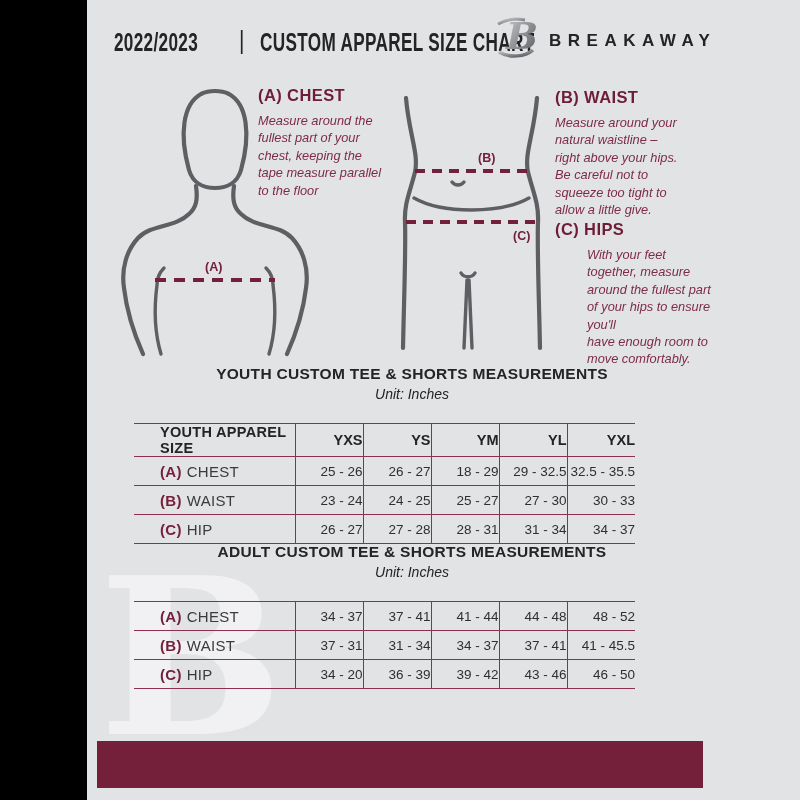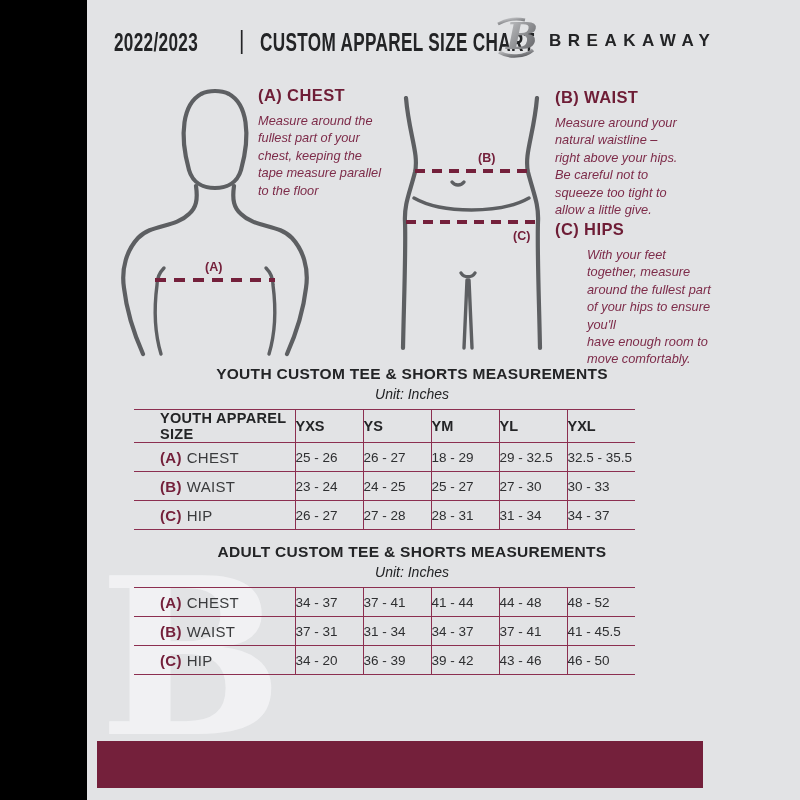--- a/index.html
+++ b/index.html
@@ -37,24 +37,24 @@
 
   
   .watermark{position:absolute;left:12px;top:548px;font-family:"DejaVu Serif",serif;font-weight:700;
     font-size:218px;line-height:1;color:rgba(250,250,252,.62);z-index:1;}
 
   
   .tbl-section{position:absolute;left:12px;width:626px;z-index:2;}
   .youth-sec{top:365px;} .adult-sec{top:543px;}
   .tbl-title{text-align:center;font-size:15.5px;font-weight:700;color:var(--ink);letter-spacing:.3px;}
   .tbl-unit{text-align:center;font-style:italic;font-size:14px;color:var(--ink);margin-top:3px;}
-  table{border-collapse:collapse;width:501px;margin:7px auto 0 35px;table-layout:fixed;}
+  table{border-collapse:collapse;width:501px;margin:21px auto 0 35px;table-layout:fixed;}
   col.c-label{width:161px;} col.c-size{width:68px;}
   tr{height:29px;} tr.head-row{height:32px;}
-  td{border-top:1.5px solid var(--line);text-align:left;font-size:13.5px;color:var(--tableink);padding:0;}
+  td{border-top:1.5px solid var(--line);text-align:right;font-size:13.5px;color:var(--tableink);padding:0;}
   tr:last-child td{border-bottom:1.5px solid var(--line);}
   td.v{border-left:1.5px solid var(--line);}
   td.lbl{text-align:left;padding-left:26px;font-size:15px;letter-spacing:.3px;color:#3a3b3d;}
   tr.head-row td{font-weight:700;font-size:14.5px;color:var(--ink);}
   td.lbl .pfx{font-weight:700;color:var(--maroon);margin-right:5px;}
 
   
   .footer-bar{position:absolute;left:10px;top:741px;width:606px;height:47px;background:var(--maroon);z-index:2;}
 </style>
 </head>

